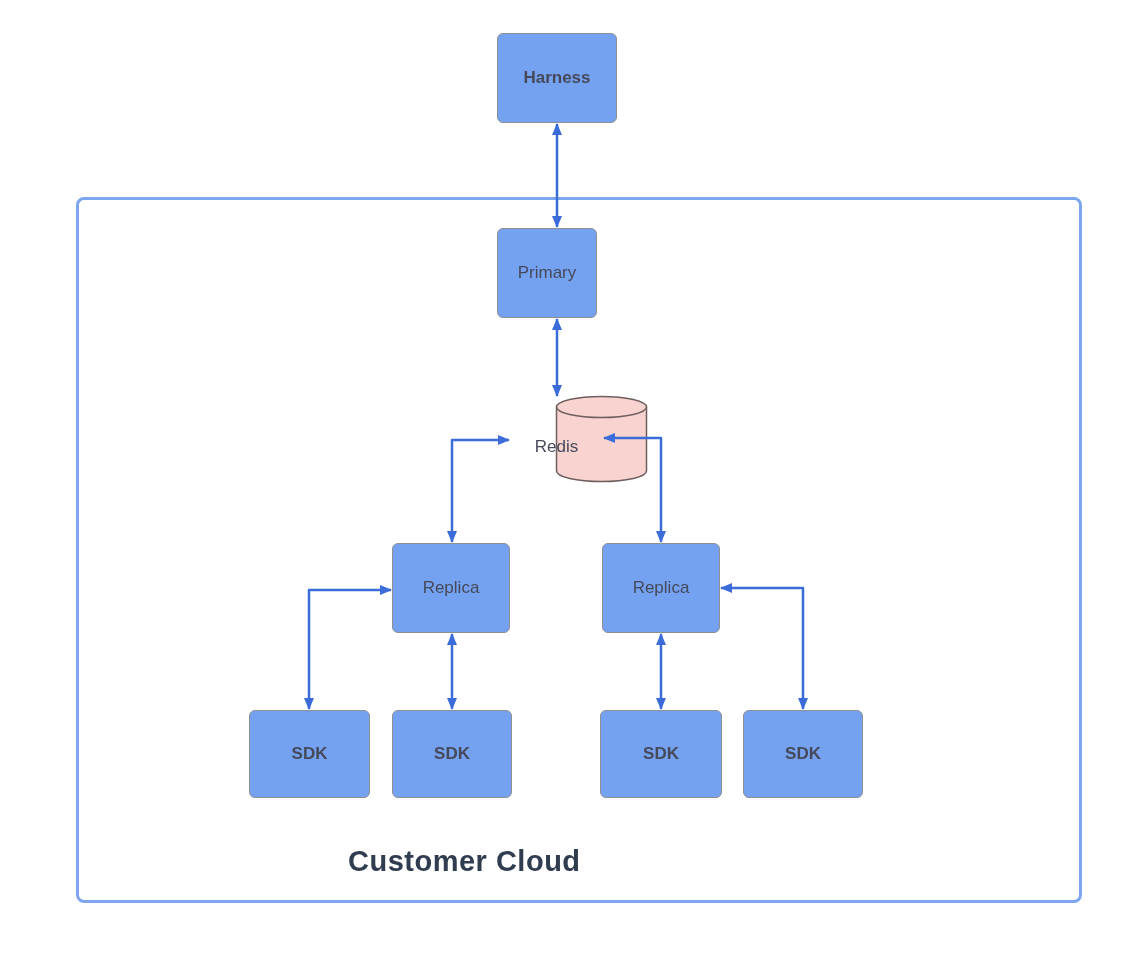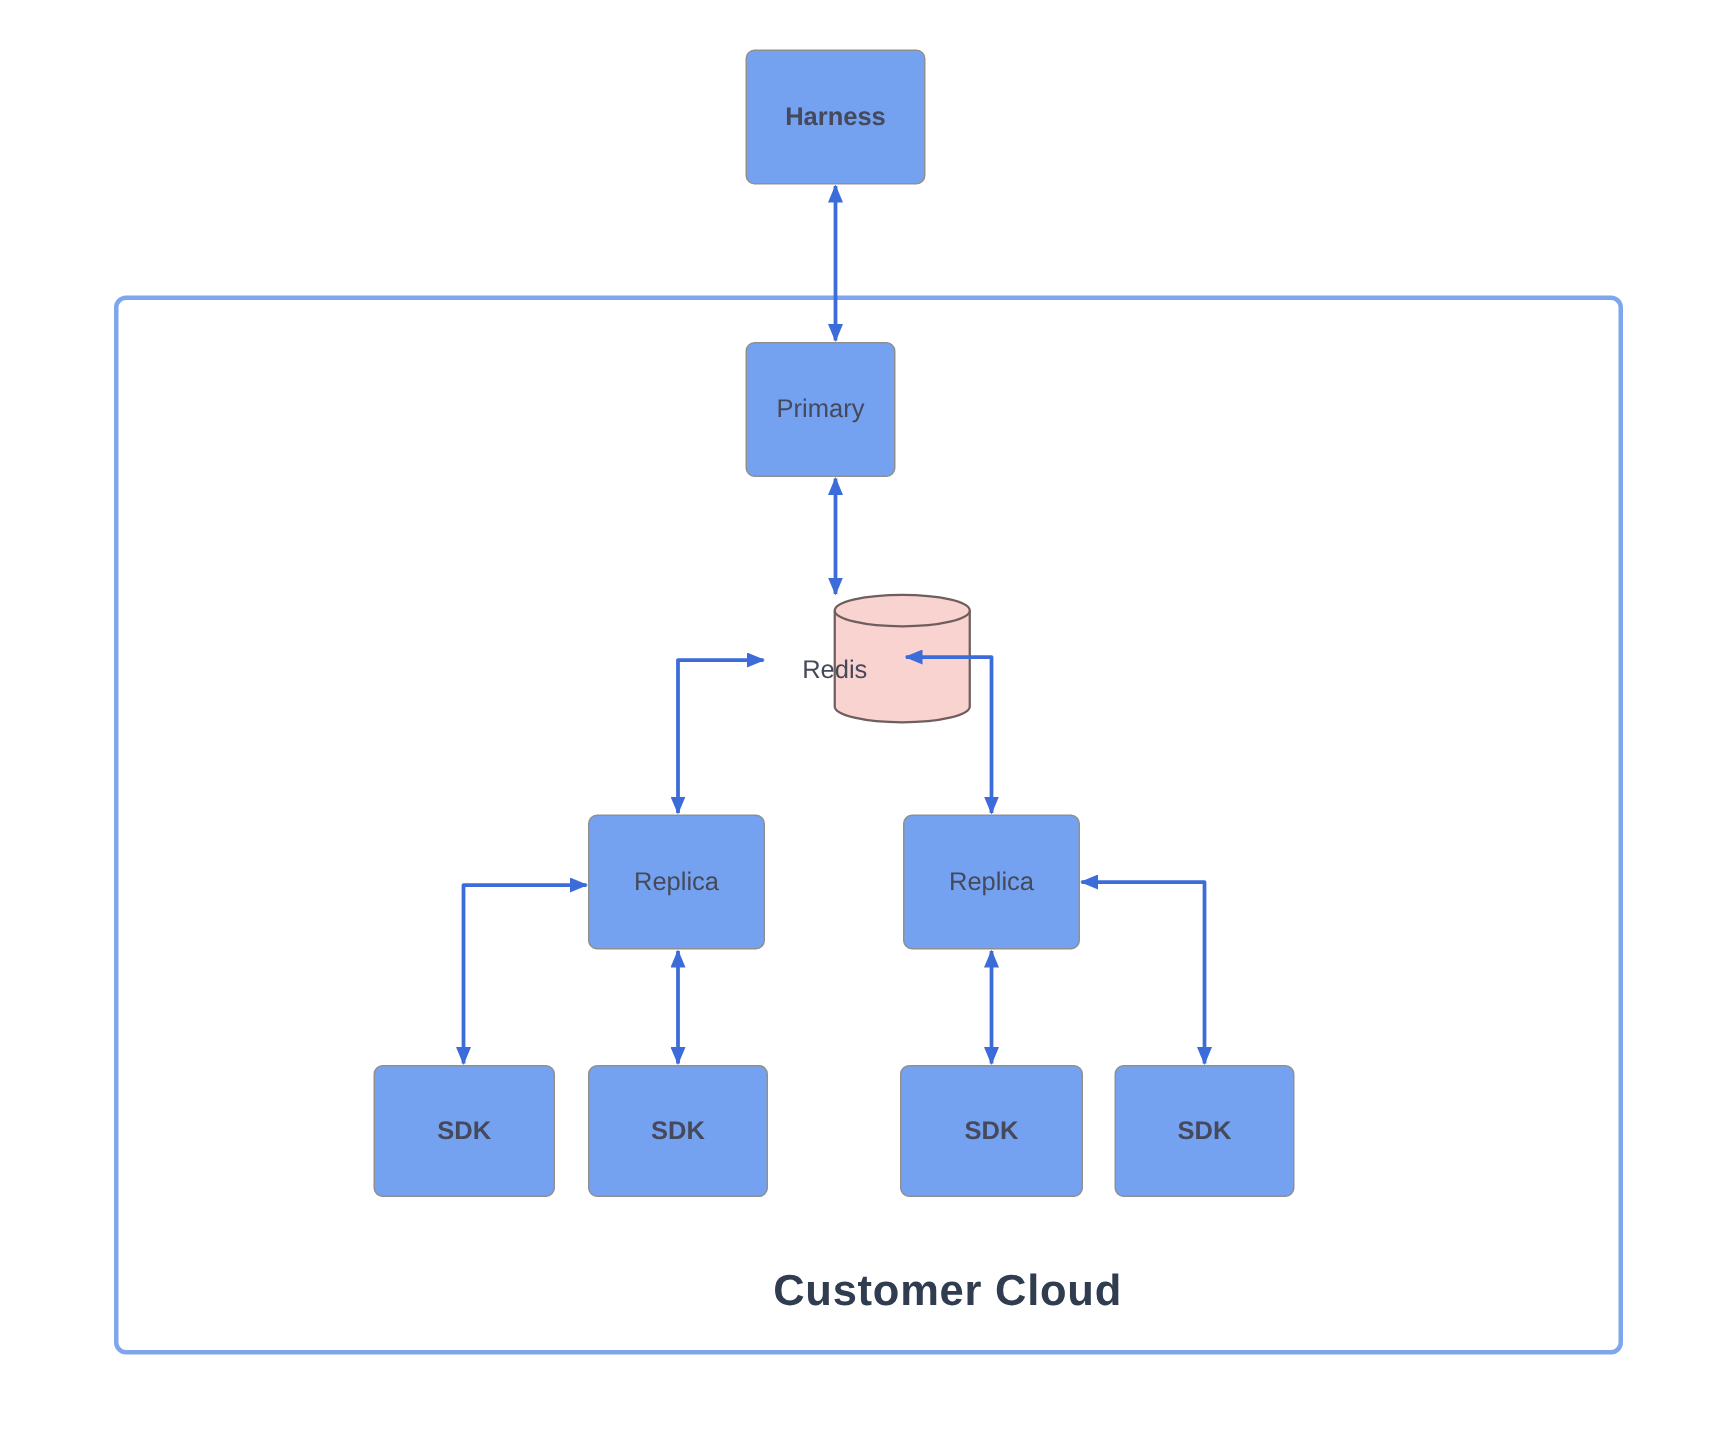--- a/index.html
+++ b/index.html
@@ -34,21 +34,21 @@
     border: 3px solid var(--container-border);
     border-radius: 8px;
     background: transparent;
   }
 
   .container-label {
     position: absolute;
     left: 348px;
     top: 845px;
     width: 400px;
-    text-align: right;
+    text-align: left;
     font-size: 29px;
     font-weight: bold;
     color: var(--container-label-text);
     letter-spacing: 0.5px;
   }
 
   .node {
     position: absolute;
     display: flex;
     align-items: center;

